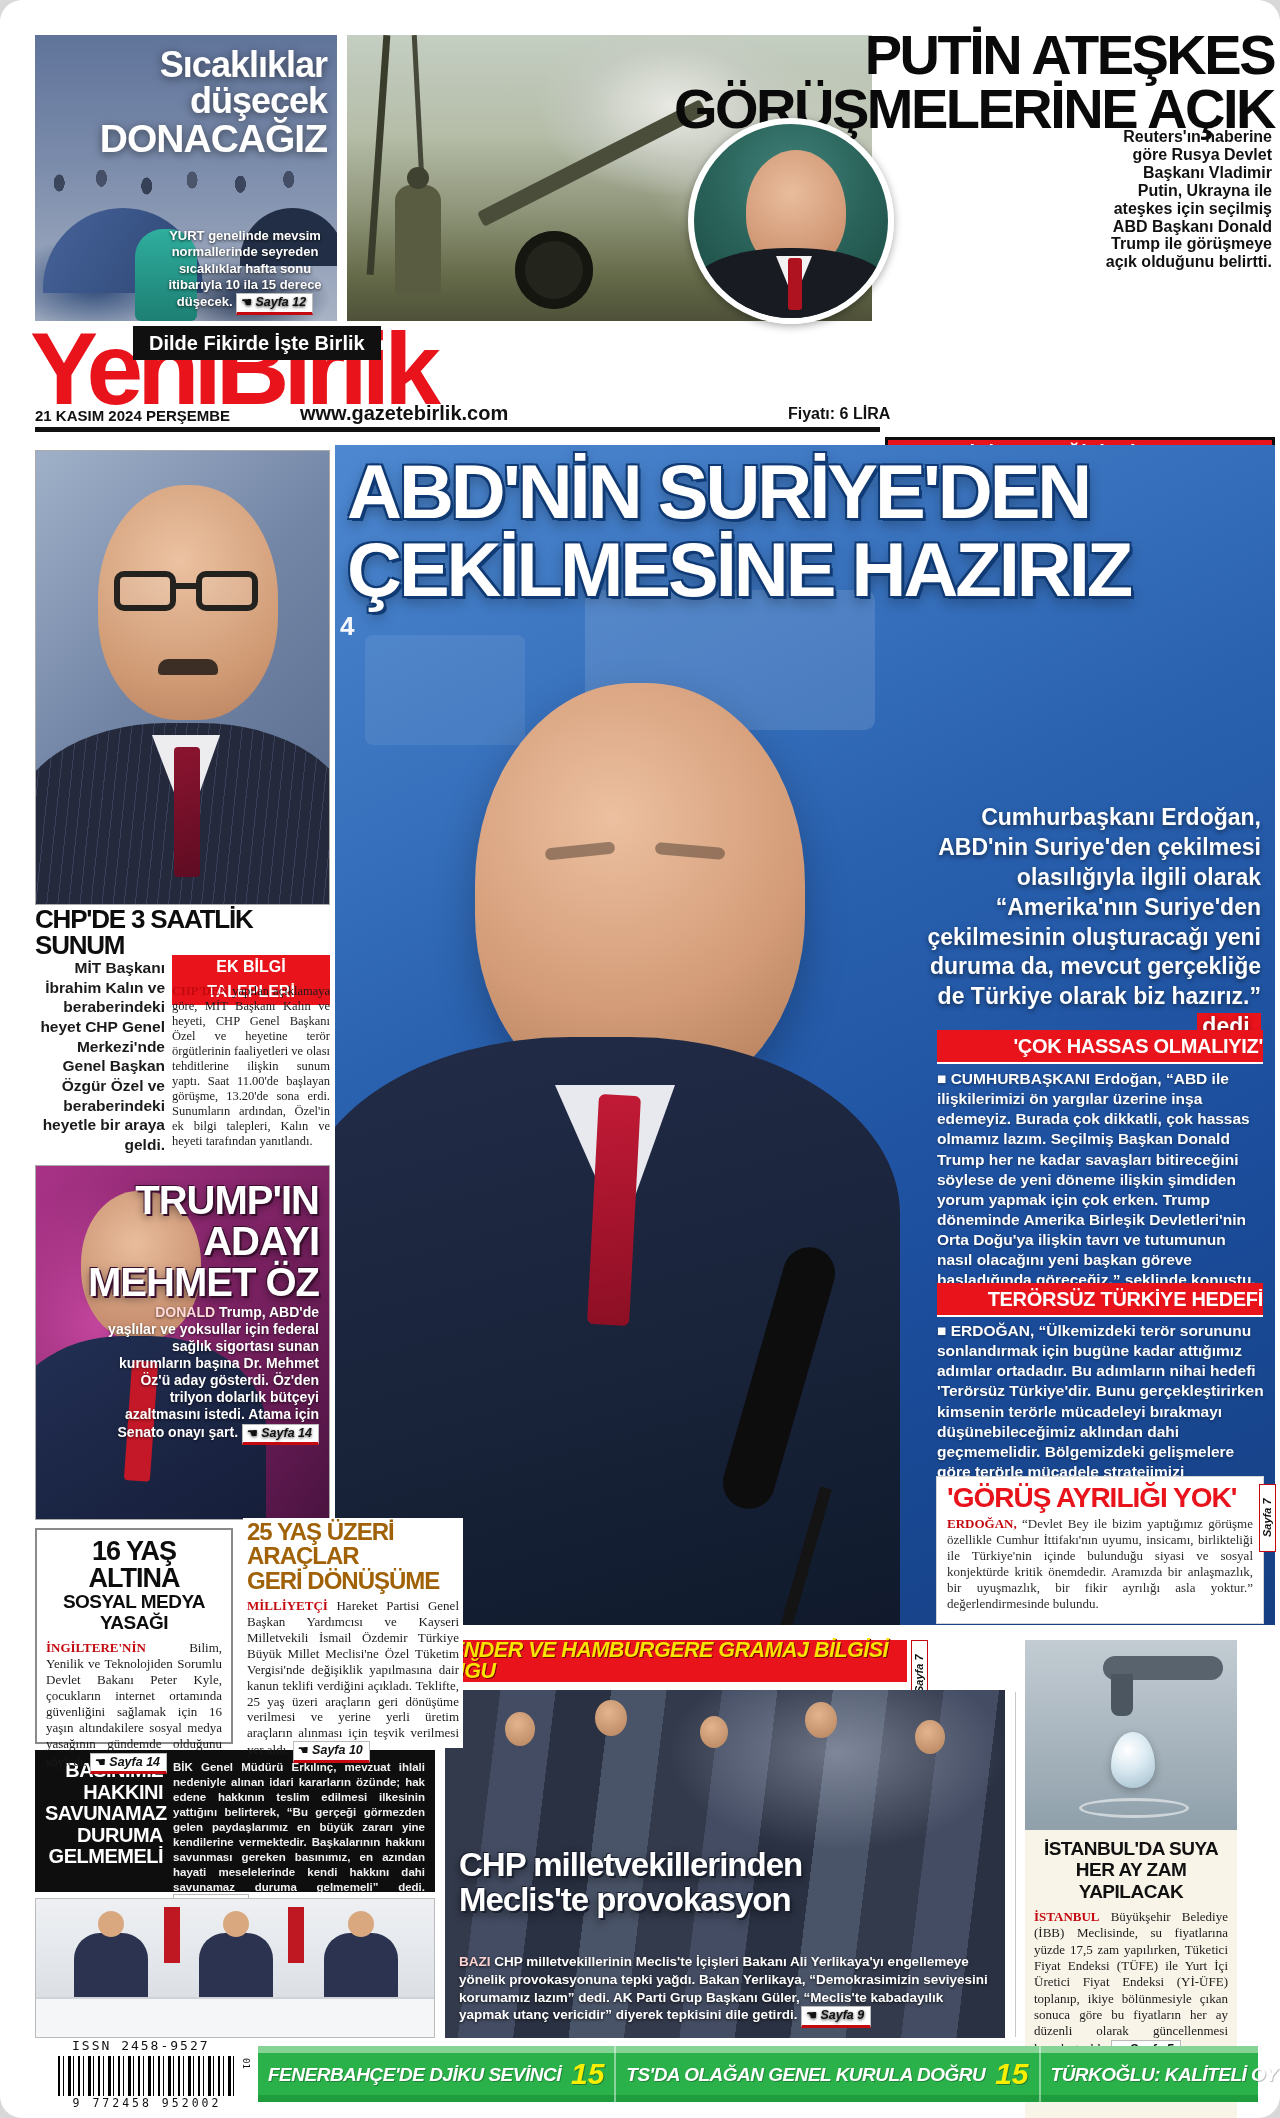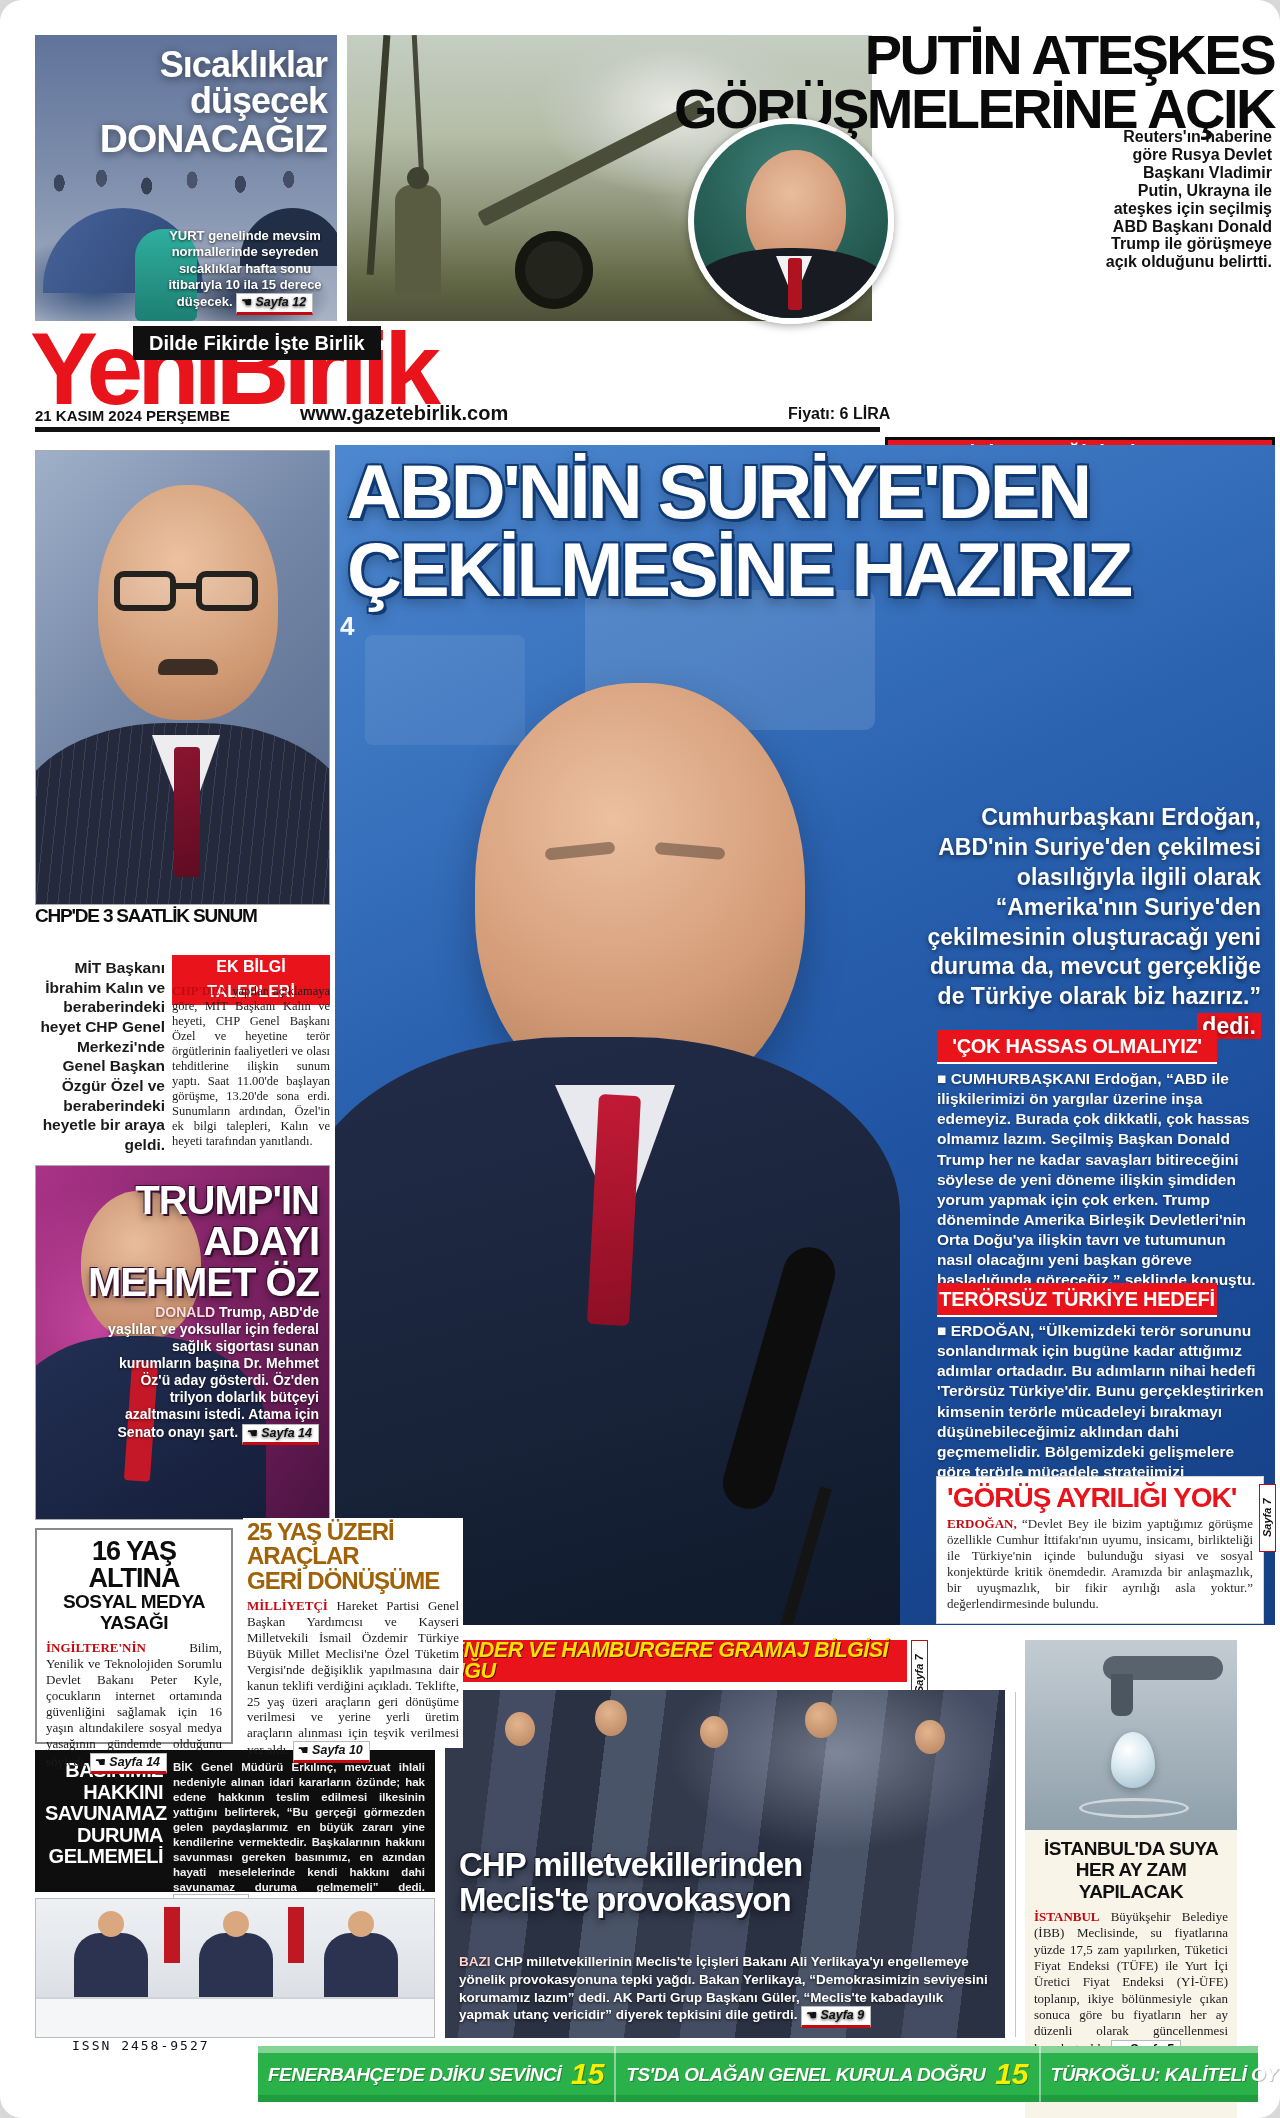--- a/index.html
+++ b/index.html
@@ -85,21 +85,21 @@
   .k-face { position:absolute; left:62px; top:34px; width:180px; height:235px; border-radius:48% 48% 44% 44%;
     background:radial-gradient(circle at 45% 32%, #ecc2a2, #cf9a74 65%, #b5805c); }
   .k-glass { position:absolute; top:120px; width:62px; height:40px; border:6px solid #24221f; border-radius:10px; background:rgba(255,255,255,.12); }
   .k-g1 { left:78px; } .k-g2 { left:160px; }
   .k-bridge { position:absolute; left:138px; top:132px; width:24px; height:6px; background:#24221f; }
   .k-mus { position:absolute; left:122px; top:208px; width:60px; height:16px; background:#3c2e24; border-radius:10px 10px 4px 4px; }
   .k-suit { position:absolute; left:-25px; top:272px; width:345px; height:190px; border-radius:45% 45% 0 0/55% 55% 0 0;
     background:repeating-linear-gradient(96deg,#242a3c 0 10px,#39415a 10px 11px); }
   .k-shirt { position:absolute; left:116px; top:284px; width:68px; height:92px; background:#ededf0; clip-path:polygon(0 0,100% 0,52% 100%); }
   .k-tie { position:absolute; left:138px; top:296px; width:26px; height:130px; background:linear-gradient(160deg,#8c1430,#5e0c22); border-radius:4px; }
-  #chp-hl { left:35px; top:906px; width:300px; font-size:19px; font-weight:900; letter-spacing:-1.2px; color:#0d0d0d; line-height:1; }
+  #chp-hl { left:35px; top:906px; width:300px; font-size:26px; font-weight:900; letter-spacing:-1.2px; color:#0d0d0d; line-height:1; }
   #chp-lead { left:35px; top:958px; width:130px; text-align:right; font:800 15.5px/1.27 "Liberation Sans",sans-serif; color:#1a1a1a; }
   #ek-hdr { left:172px; top:955px; width:158px; background:#e8131b; color:#fff; text-align:center; font:800 16px/1.55 "Liberation Sans",sans-serif; }
   #ek-bd { left:172px; top:984px; width:158px; font:400 12.5px/1.2 "Liberation Serif",serif; color:#1c1c1c; text-align:justify; }
 
   
   #main-blue { left:335px; top:445px; width:940px; height:1180px;
     background:linear-gradient(155deg,#4d88d0 0%, #2a62b0 40%, #1b4d9c 70%, #153f82 100%); }
   .mb-screen { position:absolute; left:250px; top:145px; width:290px; height:140px; background:rgba(255,255,255,.12); border-radius:10px; }
   .mb-screen2 { position:absolute; left:30px; top:190px; width:160px; height:110px; background:rgba(255,255,255,.08); border-radius:8px; }
   .mb-num { position:absolute; left:5px; top:168px; color:#fff; font:800 26px/1 "Liberation Sans",sans-serif; opacity:.95; }
@@ -112,22 +112,22 @@
   .e-shirt { position:absolute; left:220px; top:640px; width:120px; height:150px; background:#e8e9ee; clip-path:polygon(0 0,100% 0,55% 100%); }
   .e-tie { position:absolute; left:258px; top:650px; width:42px; height:230px; background:linear-gradient(170deg,#c21a36,#8c0f24); border-radius:6px; transform:rotate(3deg); }
   .e-mic { position:absolute; left:418px; top:798px; width:52px; height:270px; background:#0d0d0d; border-radius:26px; transform:rotate(16deg); }
   .e-mic2 { position:absolute; left:465px; top:1040px; width:12px; height:145px; background:#141414; transform:rotate(16deg); }
   #main-hl { position:absolute; left:12px; top:8px; color:#fff; font-weight:900; letter-spacing:-3px; line-height:1.02;
     text-shadow:3px 3px 0 #103a74, -2px -2px 0 #103a74, 2px -2px 0 #103a74, -2px 2px 0 #103a74, 0 6px 14px rgba(0,0,0,.35); }
   #main-hl .l1, #main-hl .l2 { font-size:76px; }
   #main-intro { position:absolute; right:14px; top:358px; width:350px; text-align:right;
     font:800 23px/1.3 "Liberation Sans",sans-serif; color:#fff; text-shadow:0 2px 5px rgba(0,0,0,.55); }
   #main-intro .hl2 { background:#e8131b; padding:0 5px; }
-  .rc-hdr { position:absolute; left:602px; width:280px; background:#e8131b; border-bottom:2.5px solid #fff; color:#fff;
-    text-align:center; font:800 20px/1.6 "Liberation Sans",sans-serif; letter-spacing:-0.3px; }
+  .rc-hdr { position:absolute; left:602px; width:326px; background:#e8131b; border-bottom:2.5px solid #fff; color:#fff;
+    text-align:right; font:800 20px/1.6 "Liberation Sans",sans-serif; letter-spacing:-0.3px; }
   .rc-bd { position:absolute; left:602px; width:328px; font:700 15.5px/1.3 "Liberation Sans",sans-serif; color:#fff;
     text-shadow:0 1px 3px rgba(0,0,0,.45); text-align:left; }
   #hassas-hdr { top:585px; } #hassas-bd { top:624px; }
   #teror-hdr { top:838px; } #teror-bd { top:876px; }
   #gorus { position:absolute; left:602px; top:1032px; width:326px; height:146px; background:#fff; padding:6px 10px;
     box-shadow:0 0 0 1px #d5d5d5; }
   #gorus .ttl { color:#e8131b; font:900 28px/1.05 "Liberation Sans",sans-serif; letter-spacing:-1px; }
   #gorus .bd { margin-top:4px; font:400 13px/1.22 "Liberation Serif",serif; color:#2c2c2c; text-align:justify; }
 
   
@@ -414,20 +414,25 @@
       <div>İSTANBUL'DA SUYA</div>
       <div>HER AY ZAM YAPILACAK</div>
     </div>
     <div class="bd">
       <span class="lead-red">İSTANBUL</span><span> Büyükşehir Belediye (İBB) Meclisinde, su fiyatlarına yüzde 17,5 zam yapılırken, Tüketici Fiyat Endeksi (TÜFE) ile Yurt İçi Üretici Fiyat Endeksi (Yİ-ÜFE) toplanıp, ikiye bölünmesiyle çıkan sonuca göre bu fiyatların her ay düzenli olarak güncellenmesi kararlaştırıldı. </span>
       <span class="mk"><span class="mk-i">☚</span> <span>Sayfa 5</span></span>
     </div>
   </div>
 
   <div id="issn" class="abs">ISSN 2458-9527</div>
+  <div id="barcode" class="abs">
+    <div class="bars"></div>
+    <div class="num">9 772458 952002</div>
+    <div class="sm">01</div>
+  </div>
 
   <div id="sports" class="abs">
     <div class="sp-cell">
       <span class="sp-label">FENERBAHÇE'DE DJİKU SEVİNCİ</span>
       <span class="sp-num">15</span>
     </div>
     <div class="sp-cell">
       <span class="sp-label">TS'DA OLAĞAN GENEL KURULA DOĞRU</span>
       <span class="sp-num">15</span>
     </div>

